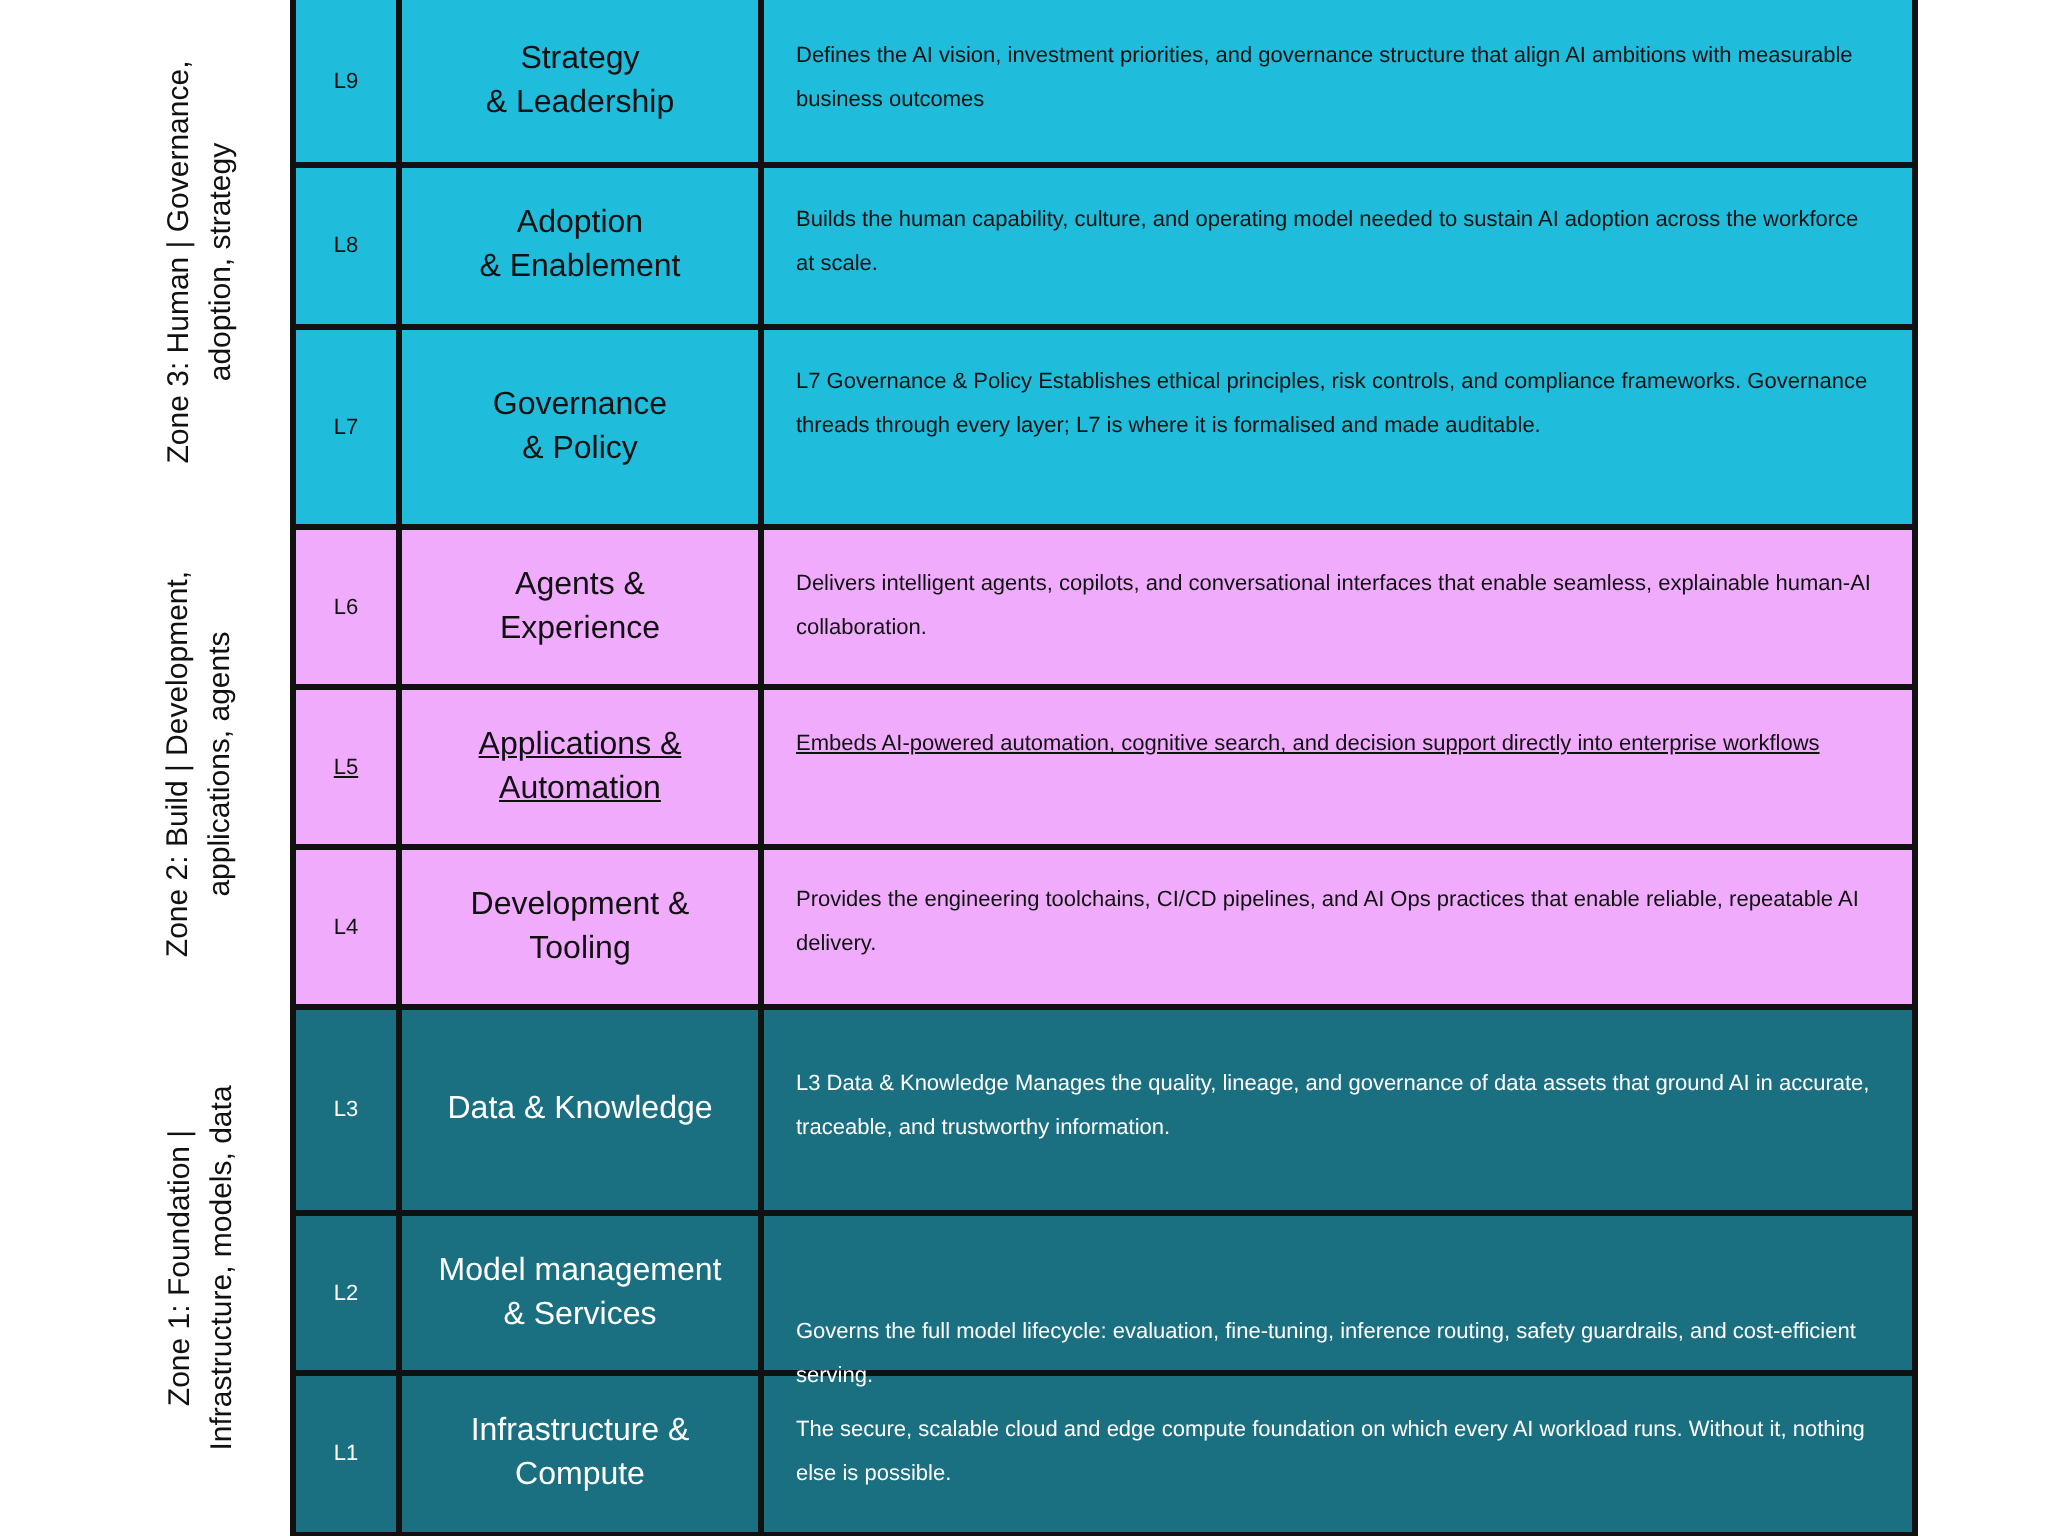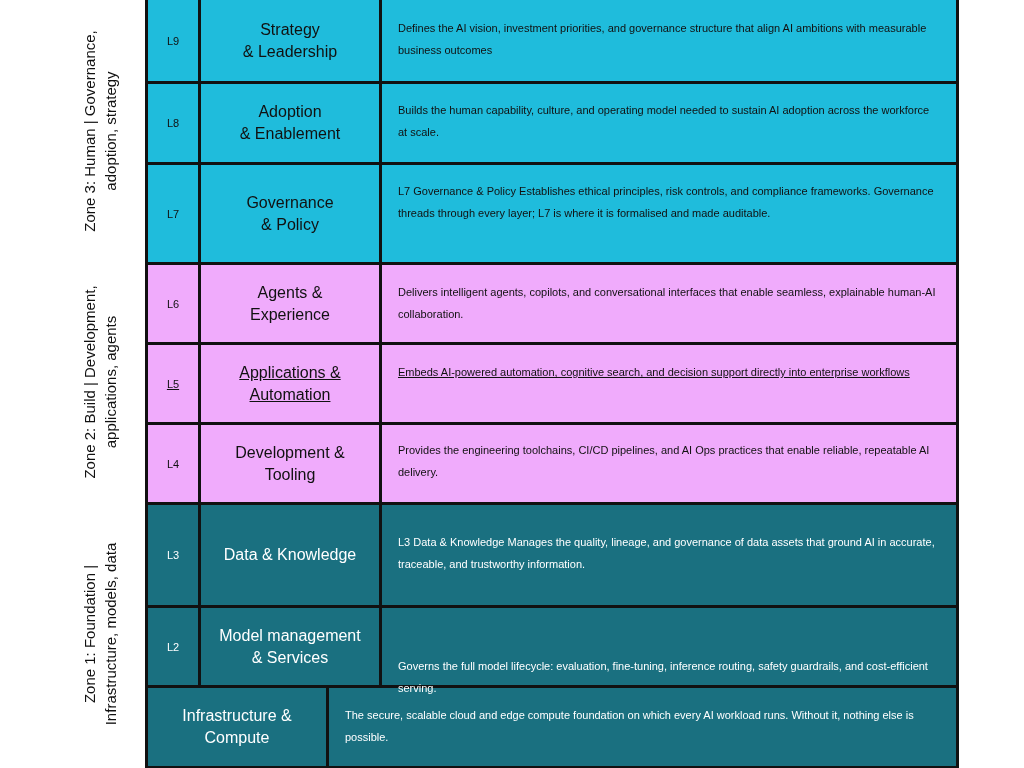--- a/index.html
+++ b/index.html
@@ -103,19 +103,20 @@
   </div>
   <div class="row z1" style="height:80px;">
     <div class="cell c-id">L2</div>
     <div class="cell c-name">Model management
 &amp; Services</div>
     <div class="cell c-desc" style="padding-top:16px;margin-top:31px;">
         <span>Governs the full model lifecycle: evaluation, fine-tuning, inference routing, safety guardrails, and cost-efficient serving.</span>
       </div>
   </div>
   <div class="row z1" style="height:81px;">
+    <div class="cell c-id">L1</div>
     <div class="cell c-name">Infrastructure &amp;
 Compute</div>
     <div class="cell c-desc" style="padding-top:16px;">
         <span>The secure, scalable cloud and edge compute foundation on which every AI workload runs. Without it, nothing else is possible.</span>
       </div>
   </div>
 </div>
 
 </body></html>

